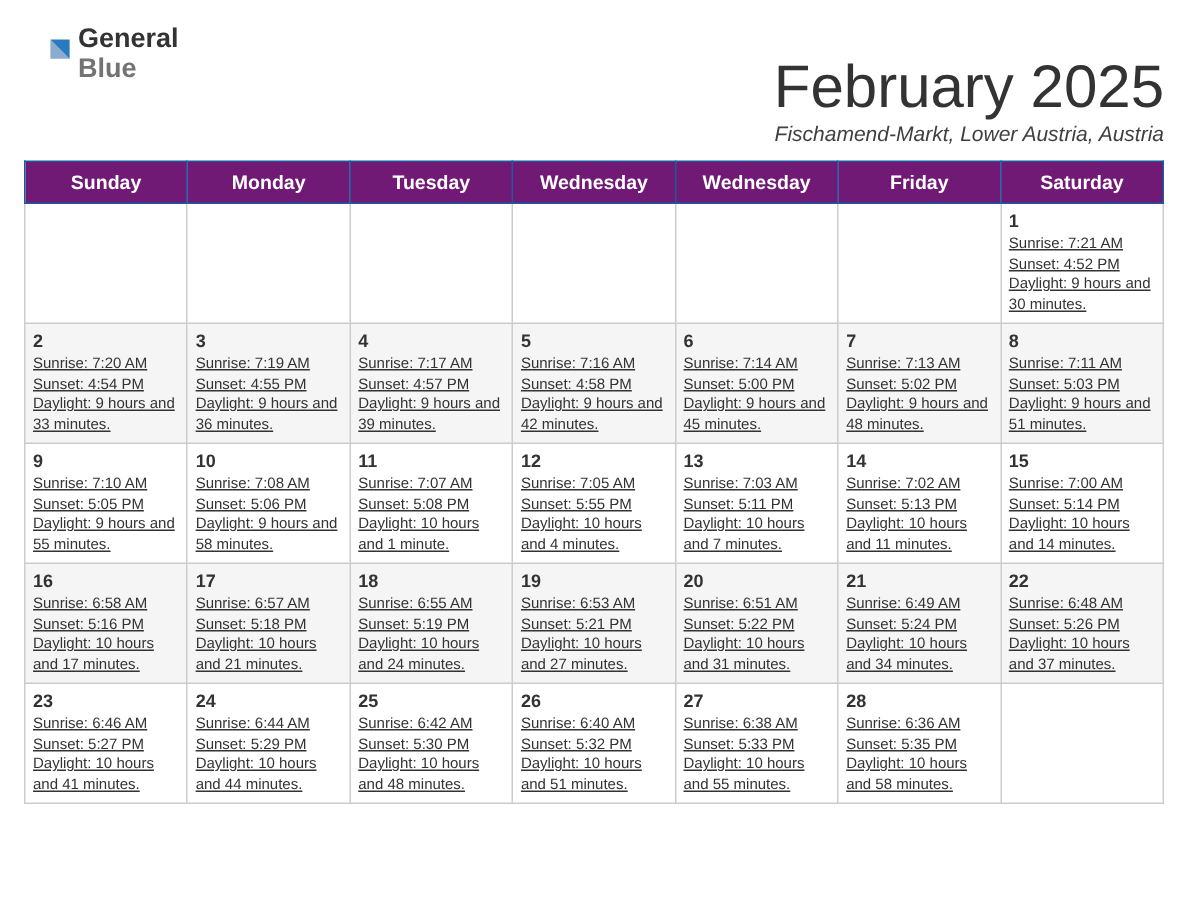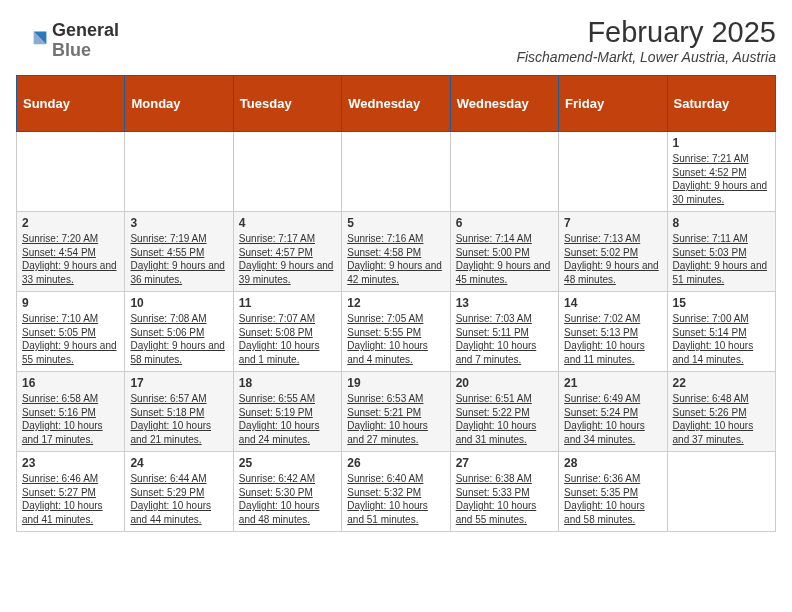--- a/index.html
+++ b/index.html
@@ -6,21 +6,21 @@
     body {
       font-family: Arial, sans-serif;
       background: #fff;
       width: 792px;
       min-height: 612px;
       padding: 16px;
     }
     .header {
       display: flex;
       justify-content: space-between;
-      align-items: center;
+      align-items: flex-start;
       margin-bottom: 10px;
       gap: 13px;
     }
     .logo {
       display: flex;
       align-items: center;
       gap: 4px;
     }
     .logo-text {
       font-size: 18px;
@@ -30,39 +30,40 @@
     .logo-general { color: #333; }
     .logo-blue { color: #737373; }
     .logo-icon {
       width: 32px;
       height: 32px;
     }
     .title-block {
       text-align: right;
     }
     .month-year {
-      font-size: 29px;
+      font-size: 40px;
       color: #333;
       font-weight: normal;
+      margin-top: 20px;
     }
     .location {
       font-size: 14px;
       color: #404040;
       font-style: italic;
     }
     .calendar {
       width: 100%;
       border-collapse: collapse;
       border: 1px solid #ccc;
     }
     .calendar th {
-      background: #c2410c;
+      background: #701a75;
       color: #fff;
-      text-align: left;
-      padding: 20px 6px;
+      text-align: center;
+      padding: 6px 6px;
       font-size: 13px;
       font-weight: bold;
       border: 1px solid #1a5a9f;
     }
     .calendar td {
       vertical-align: top;
       padding: 4px 5px;
       border: 1px solid #ccc;
       font-size: 10px;
       color: #333;

